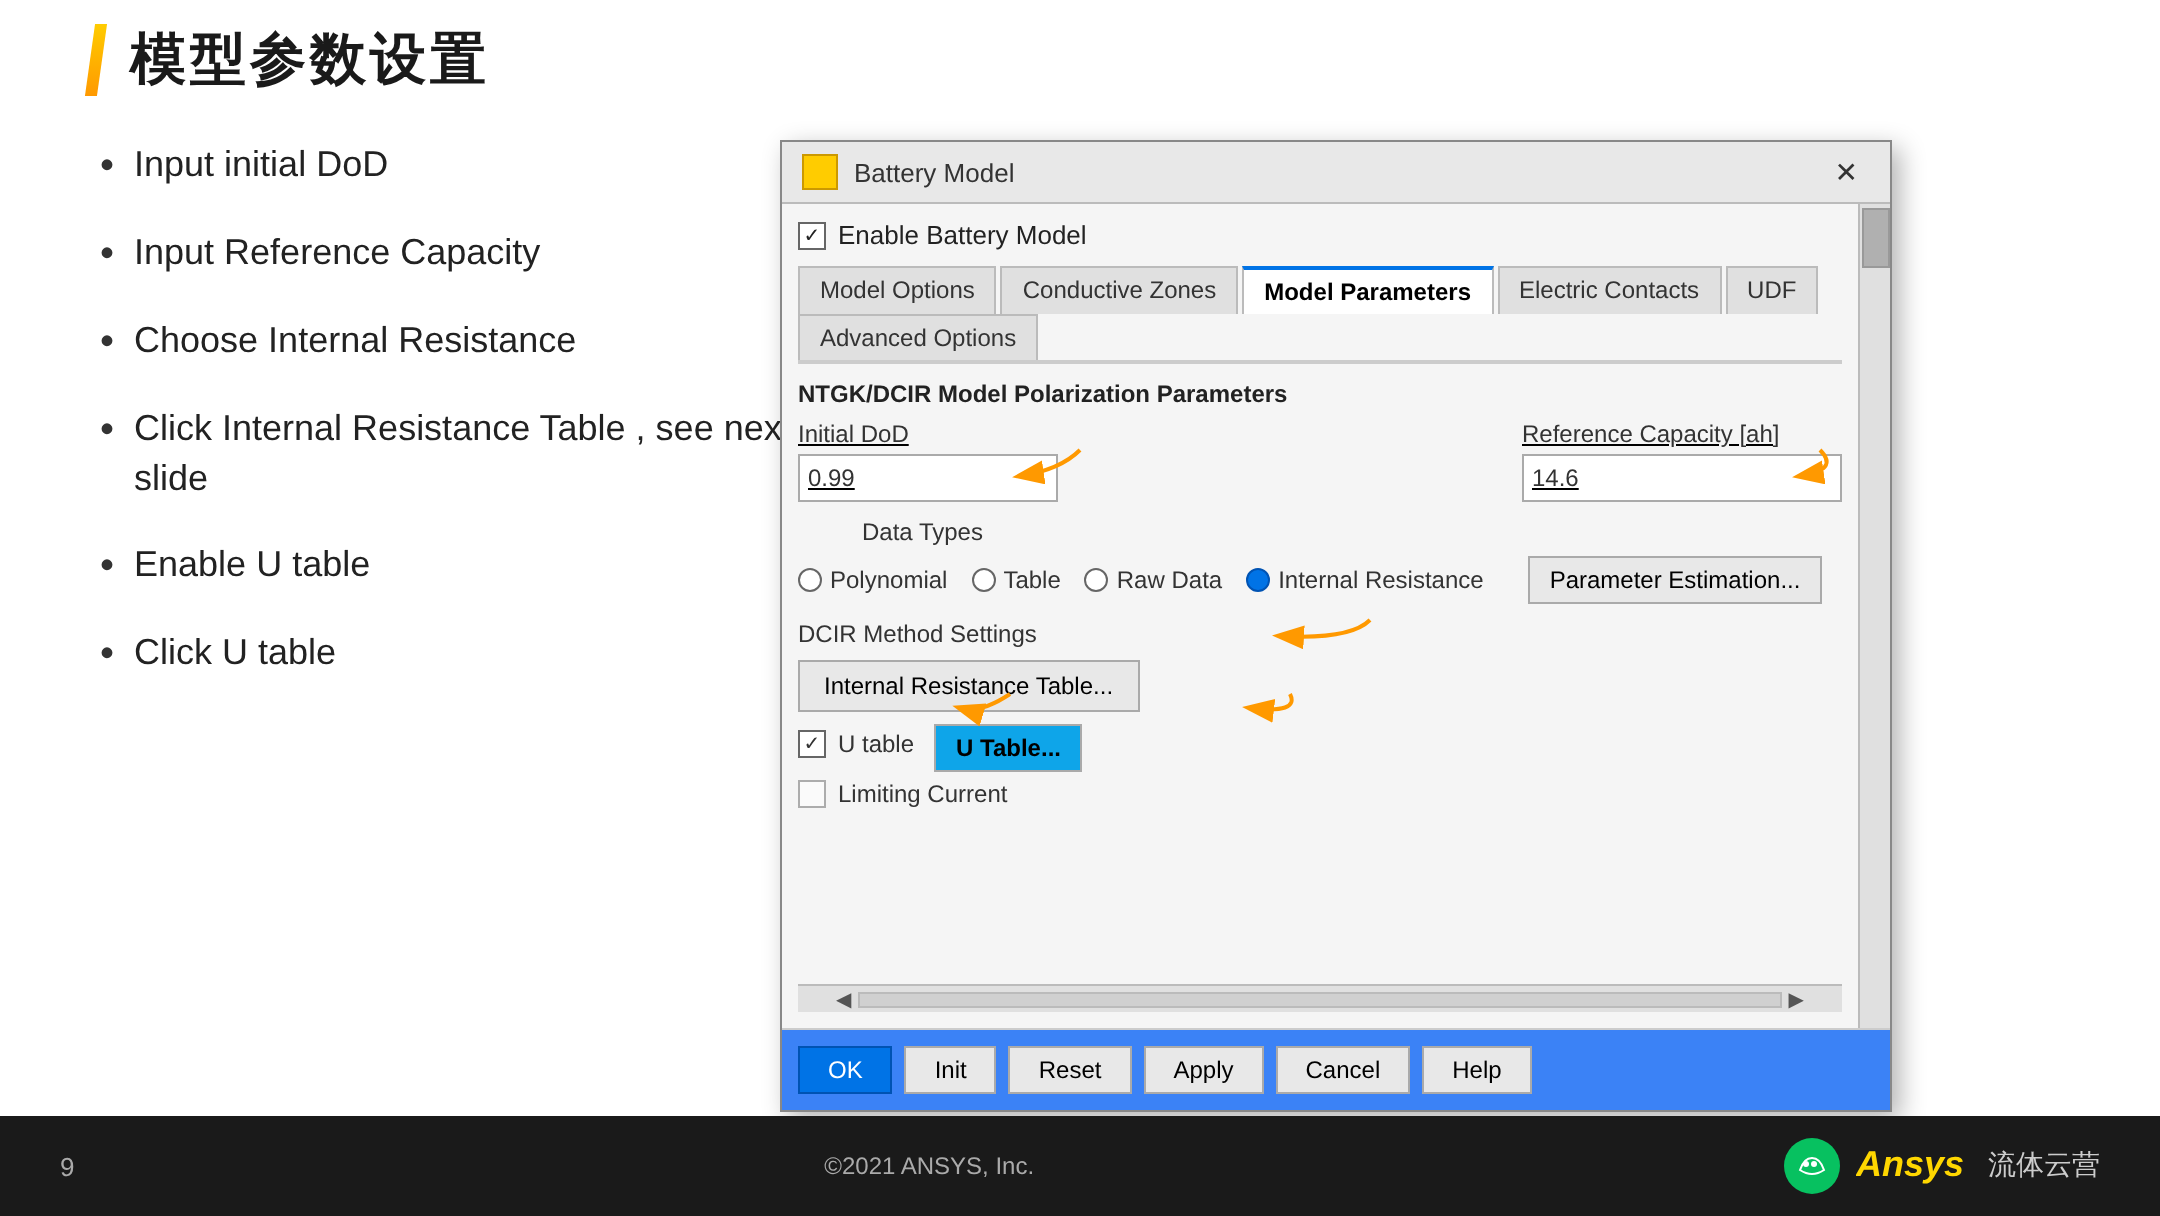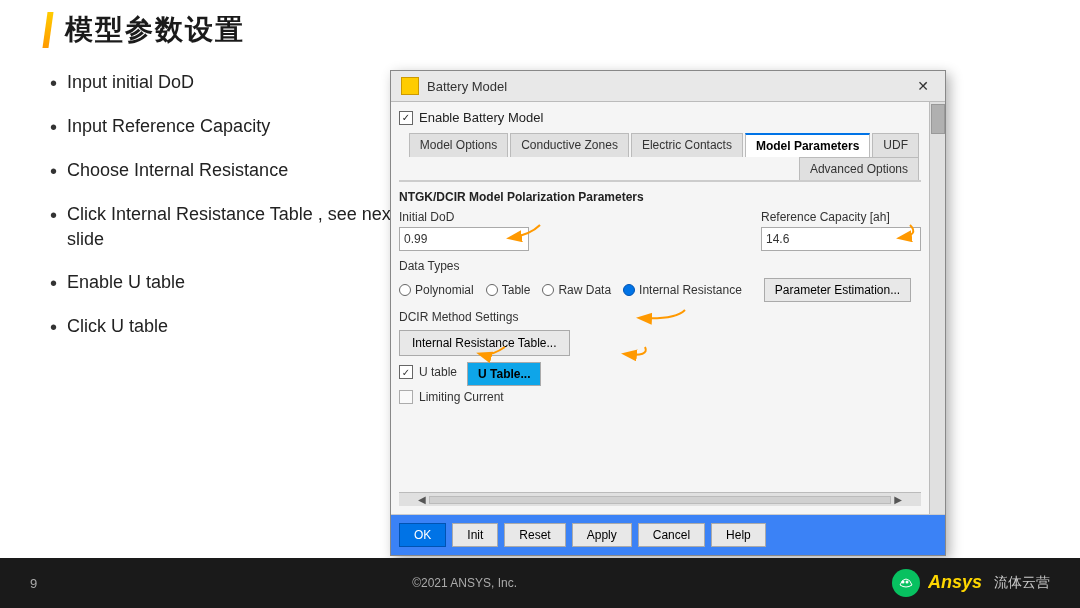--- a/index.html
+++ b/index.html
@@ -145,21 +145,20 @@
       justify-content: center;
       font-size: 10px;
     }
 
     
     .tabs-row {
       display: flex;
       border-bottom: 2px solid #ccc;
       margin-bottom: 8px;
       flex-wrap: wrap;
-      justify-content: flex-end;
     }
     .tab {
       padding: 4px 10px;
       font-size: 12px;
       color: #333;
       background: #e0e0e0;
       border: 1px solid #bbb;
       border-bottom: none;
       cursor: pointer;
       margin-right: 2px;
@@ -177,20 +176,21 @@
       font-weight: bold;
       color: #222;
       margin-bottom: 6px;
     }
 
     
     .form-row {
       display: flex;
       gap: 20px;
       margin-bottom: 8px;
+      text-decoration: underline;
     }
     .form-field {
       display: flex;
       flex-direction: column;
       gap: 3px;
     }
     .form-label {
       font-size: 12px;
       color: #333;
     }
@@ -428,41 +428,41 @@
     <div class="dialog-content">
 
       <div class="enable-row">
         <div class="checkbox-box">✓</div>
         <span>Enable Battery Model</span>
       </div>
 
       <div class="tabs-row">
         <div class="tab">Model Options</div>
         <div class="tab">Conductive Zones</div>
+        <div class="tab active">Model Parameters</div>
         <div class="tab">Electric Contacts</div>
-        <div class="tab active">Model Parameters</div>
         <div class="tab">UDF</div>
         <div class="tab">Advanced Options</div>
       </div>
 
       <div class="section-header">NTGK/DCIR Model Polarization Parameters</div>
 
       <div class="form-row">
         <div class="form-field">
           <label class="form-label">Initial DoD</label>
           <input class="form-input" type="text" value="0.99" style="">
         </div>
         <div class="form-field" style="margin-left: auto;">
           <label class="form-label">Reference Capacity [ah]</label>
           <input class="form-input wide" type="text" value="14.6" style="">
         </div>
       </div>
 
       <div class="data-types-section">
-        <div class="form-label" style="margin-bottom:5px;">Data Types</div>
+        <div class="form-label" style="margin-bottom:5px;margin-left:32px;">Data Types</div>
         <div class="radio-row">
           <div class="radio-item">
             <span class="radio-circle"></span>
             <span>Polynomial</span>
           </div>
           <div class="radio-item">
             <span class="radio-circle"></span>
             <span>Table</span>
           </div>
           <div class="radio-item">

